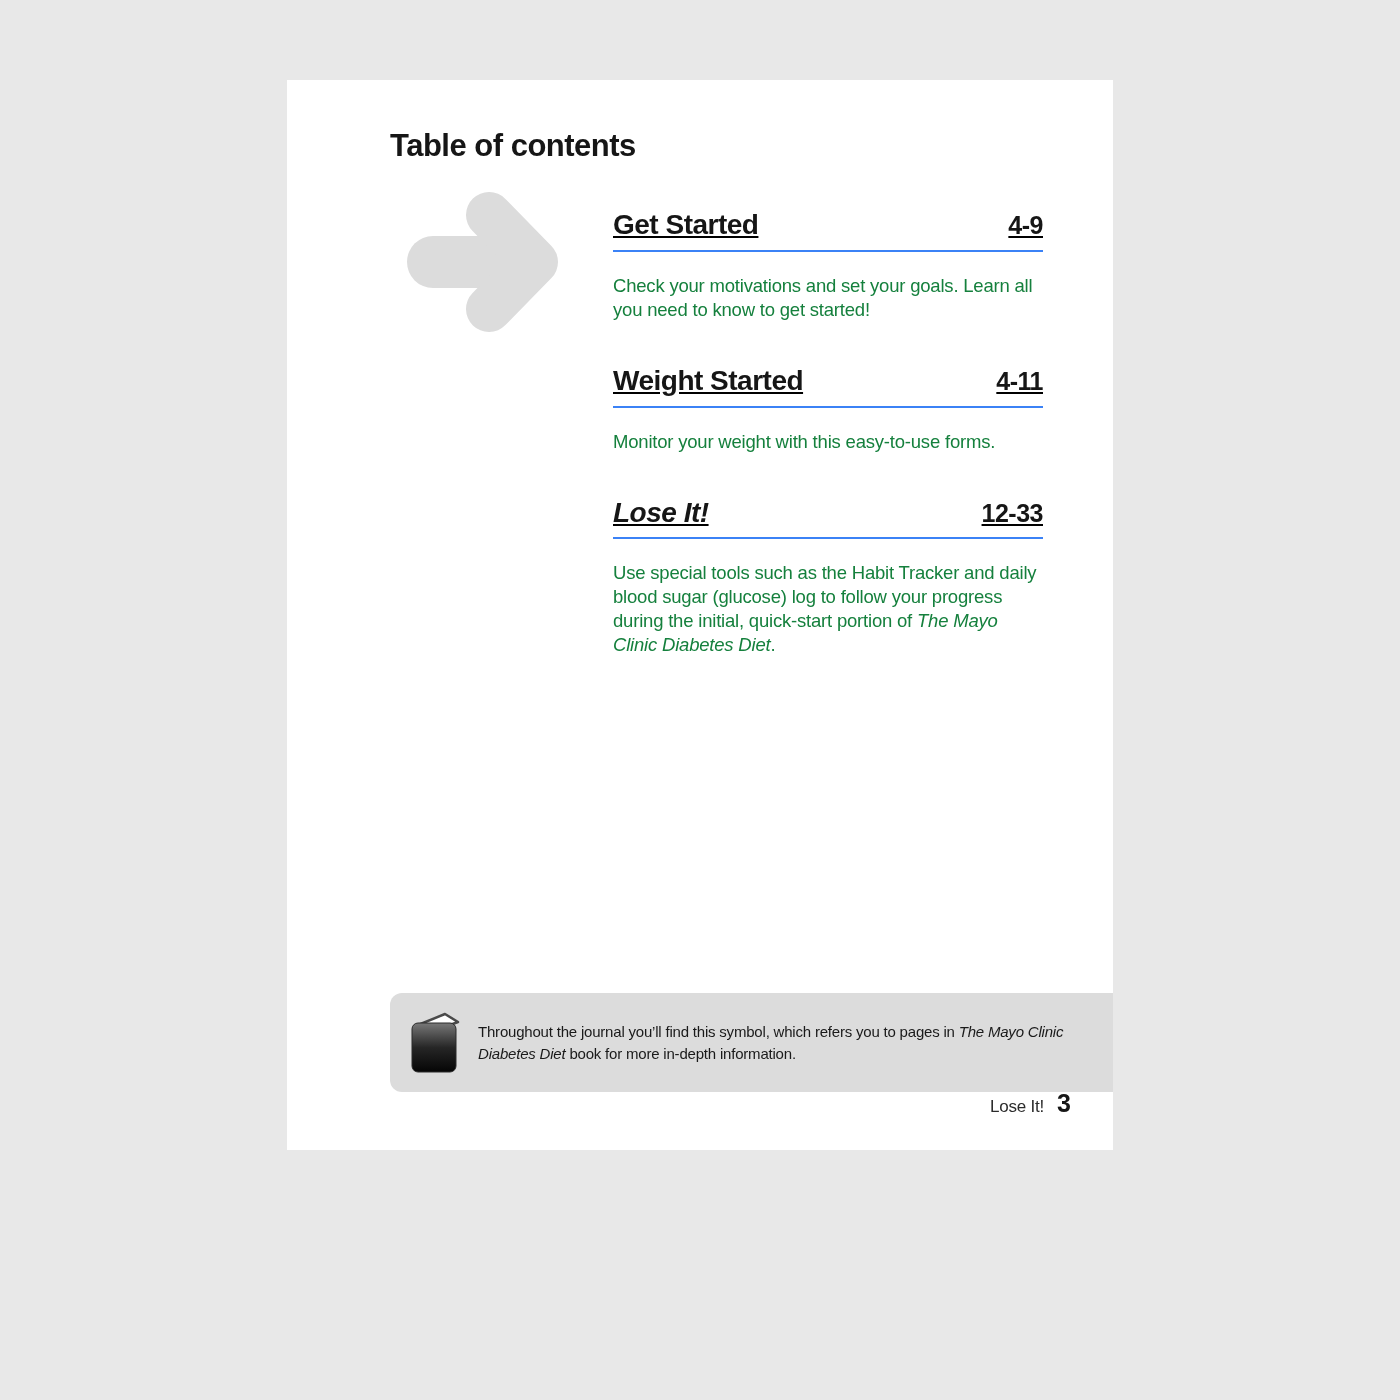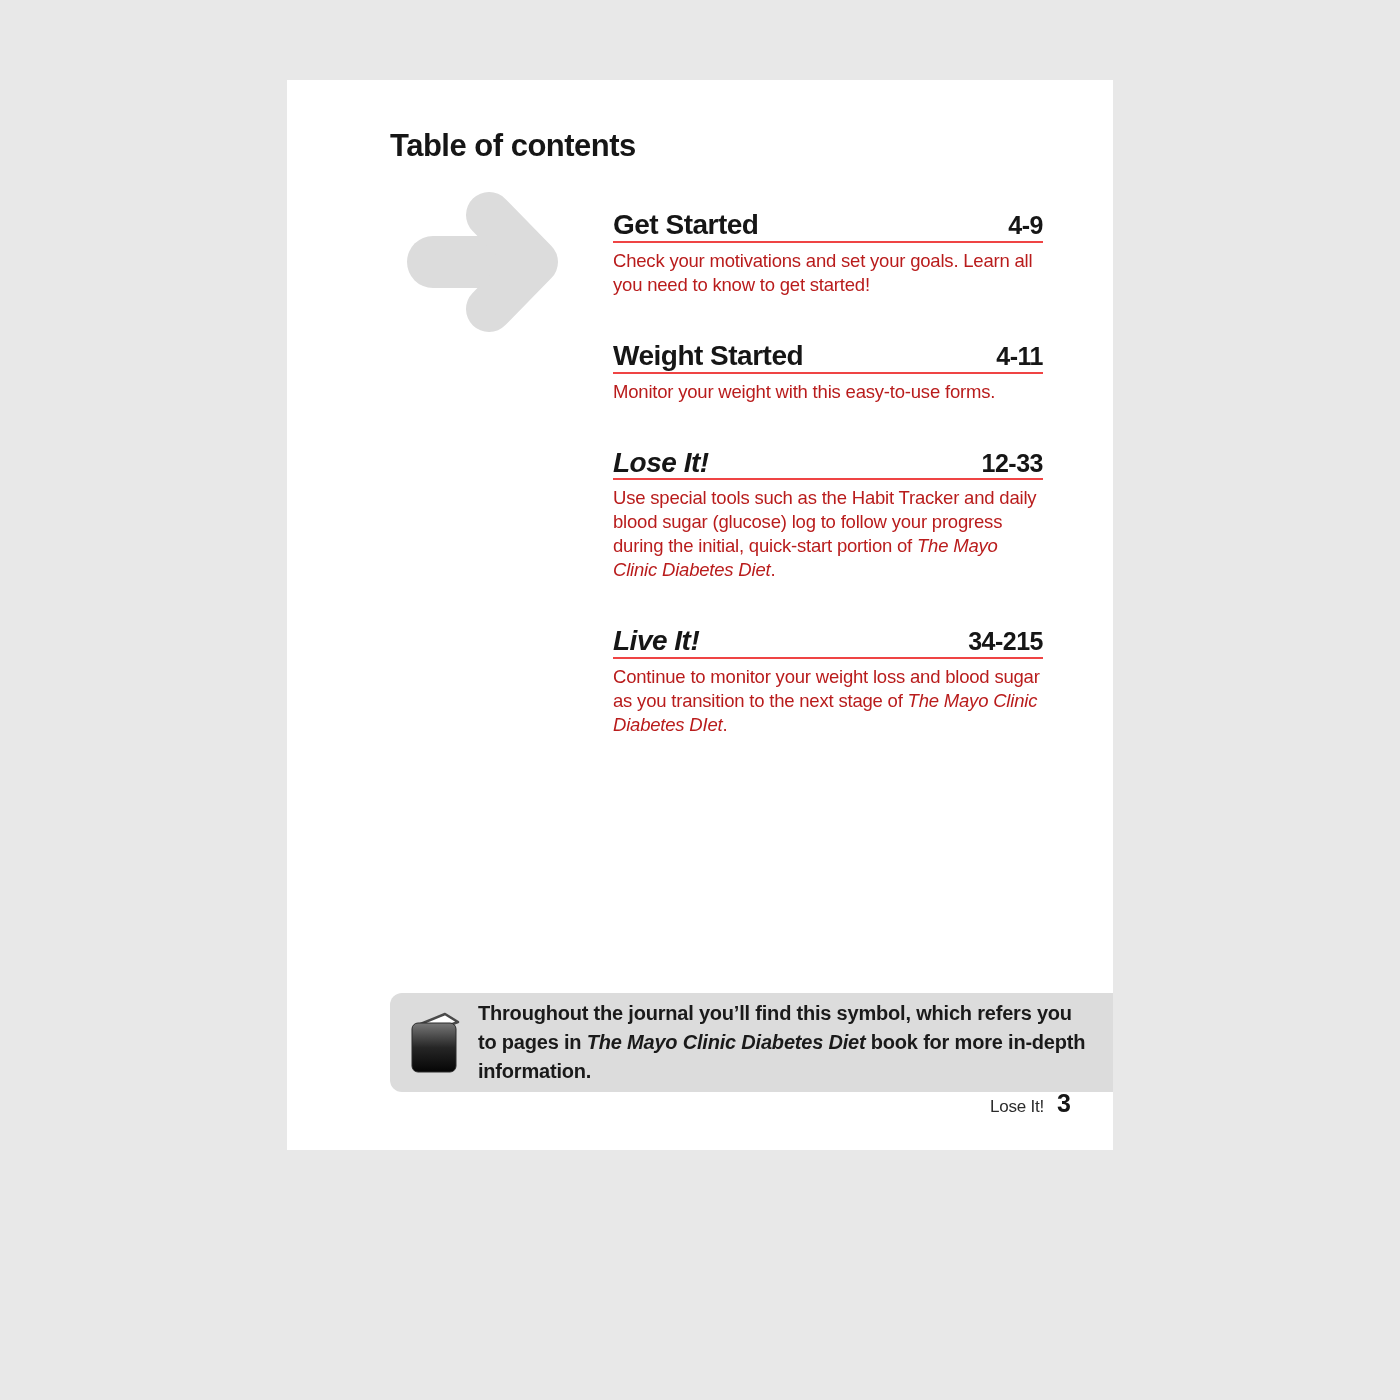--- a/index.html
+++ b/index.html
@@ -32,58 +32,60 @@
   .toc-column {
     position: absolute;
     left: 326px; top: 130px;
     width: 430px;
   }
   .toc-section { margin-bottom: 44px; }
   .section-header {
     display: flex;
     justify-content: space-between;
     align-items: baseline;
-    border-bottom: 2px solid #ef4444;
+    border-bottom: 2px solid #3b82f6;
+    padding-bottom: 9px;
+    text-decoration: underline;
   }
   .section-title {
     font-size: 28px;
     font-weight: bold;
     color: #161616;
     letter-spacing: -0.5px;
     line-height: 1.1;
   }
   .section-title.italic { font-style: italic; }
   .section-pages {
     font-size: 25px;
     font-weight: bold;
     color: #161616;
     letter-spacing: -0.5px;
   }
   .section-desc {
-    padding-top: 6px;
+    padding-top: 22px;
     font-size: 18.5px;
     line-height: 24px;
-    color: #b91c1c;
+    color: #15803d;
     letter-spacing: -0.2px;
   }
   .note-box {
     position: absolute;
     left: 103px; top: 913px;
     width: 723px; height: 99px;
     background: #dcdcdc;
     border-radius: 12px 0 0 12px;
     display: flex;
     align-items: center;
     padding-left: 18px;
     padding-right: 18px;
   }
   .note-icon { flex: 0 0 auto; width: 54px; height: 64px; margin-right: 16px; }
   .note-text {
-    font-size: 20px;
-    font-weight: bold;
+    font-size: 15px;
+    font-weight: normal;
     color: #1a1a1a;
     line-height: 1.45;
     letter-spacing: -0.2px;
   }
   .page-footer {
     position: absolute;
     right: 42px; bottom: 32px;
     display: flex;
     align-items: baseline;
   }
@@ -132,27 +134,20 @@
     </div>
 
     <div class="toc-section">
       <div class="section-header">
         <span class="section-title italic">Lose It!</span>
         <span class="section-pages">12-33</span>
       </div>
       <p class="section-desc"><span>Use special tools such as the Habit Tracker and daily blood sugar (glucose) log to follow your progress during the initial, quick-start portion of </span><span style="font-style: italic;">The Mayo Clinic Diabetes Diet</span><span>.</span></p>
     </div>
 
-    <div class="toc-section">
-      <div class="section-header">
-        <span class="section-title italic">Live It!</span>
-        <span class="section-pages">34-215</span>
-      </div>
-      <p class="section-desc"><span>Continue to monitor your weight loss and blood sugar as you transition to the next stage of </span><span style="font-style: italic;">The Mayo Clinic Diabetes DIet</span><span>.</span></p>
-    </div>
 
     <div class="toc-section">
     </div>
 
   </div>
 
   <div class="note-box">
     <span class="note-icon">
       <svg width="54" height="64" viewBox="0 0 54 64" aria-hidden="true">
         <defs>

